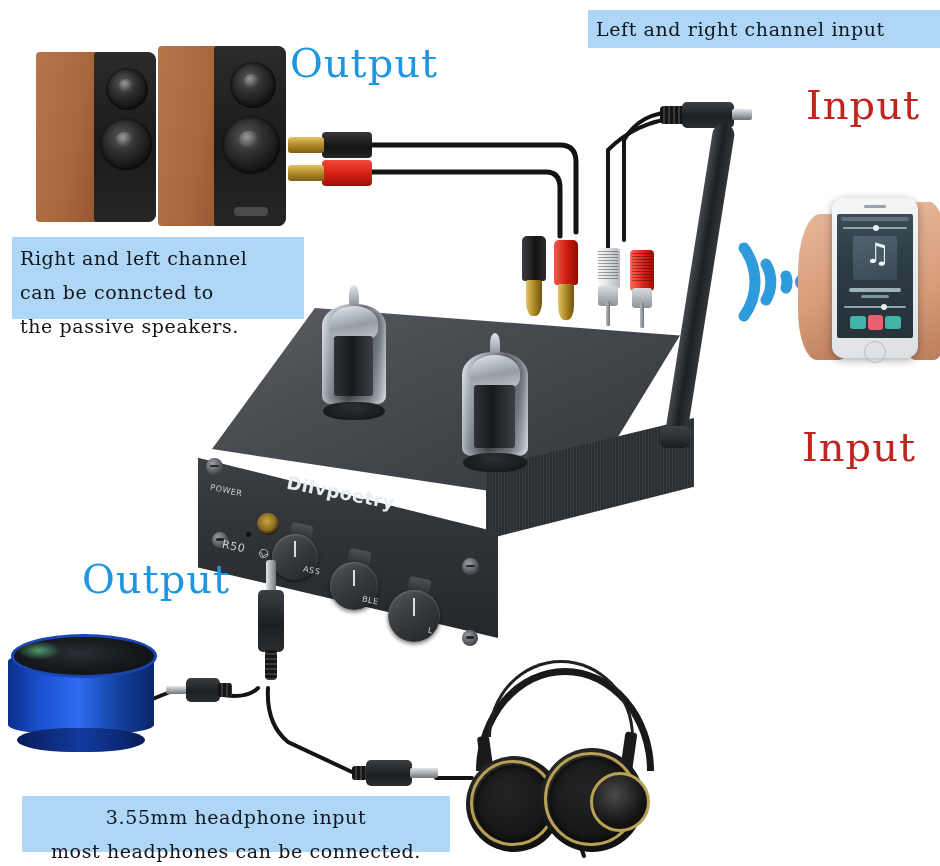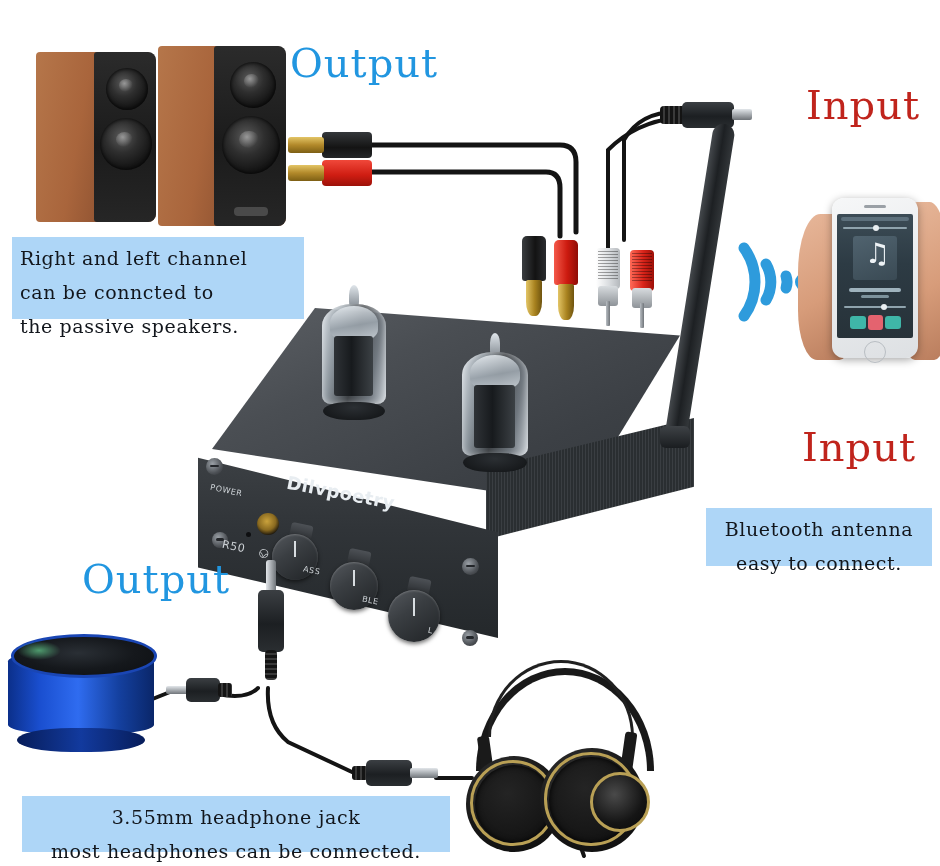--- a/index.html
+++ b/index.html
@@ -404,29 +404,28 @@
         <div class="pbar" style="left:7px;top:92px;width:62px;height:2px;"></div>
         <div class="pdot" style="left:44px;top:90px;width:6px;height:6px;"></div>
         <div class="ctrl" style="left:13px;top:102px;width:16px;height:13px;background:#3fb6a8;"></div>
         <div class="ctrl" style="left:31px;top:101px;width:15px;height:15px;background:#e4636f;"></div>
         <div class="ctrl" style="left:48px;top:102px;width:16px;height:13px;background:#3fb6a8;"></div>
       </div>
       <div class="hbtn" style="left:32px;top:143px;width:20px;height:20px;"></div>
     </div>
   </div>
 
+  <div class="callout" style="left:588px;top:10px;width:352px;height:38px;line-height:30px;">Left and right channel input</div>
 
   <div class="callout" style="left:12px;top:237px;width:292px;height:82px;">Right and left channel
 can be conncted to
 the passive speakers.</div>
 
-  <div class="callout" style="left:706px;top:508px;width:226px;height:58px;text-align:center;">Bluetooth antenna
-easy to connect.</div>
-
-  <div class="callout" style="left:22px;top:796px;width:428px;height:56px;text-align:center;">3.55mm headphone jack
+
+  <div class="callout" style="left:22px;top:796px;width:428px;height:56px;text-align:center;">3.55mm headphone input
 most headphones can be connected.</div>
 
   <div class="bigword w-out" style="left:290px;top:40px;">Output</div>
 
   <div class="bigword w-in" style="left:806px;top:82px;">Input</div>
 
   <div class="bigword w-in" style="left:802px;top:424px;">Input</div>
 
   <div class="bigword w-out" style="left:82px;top:556px;">Output</div>
 

